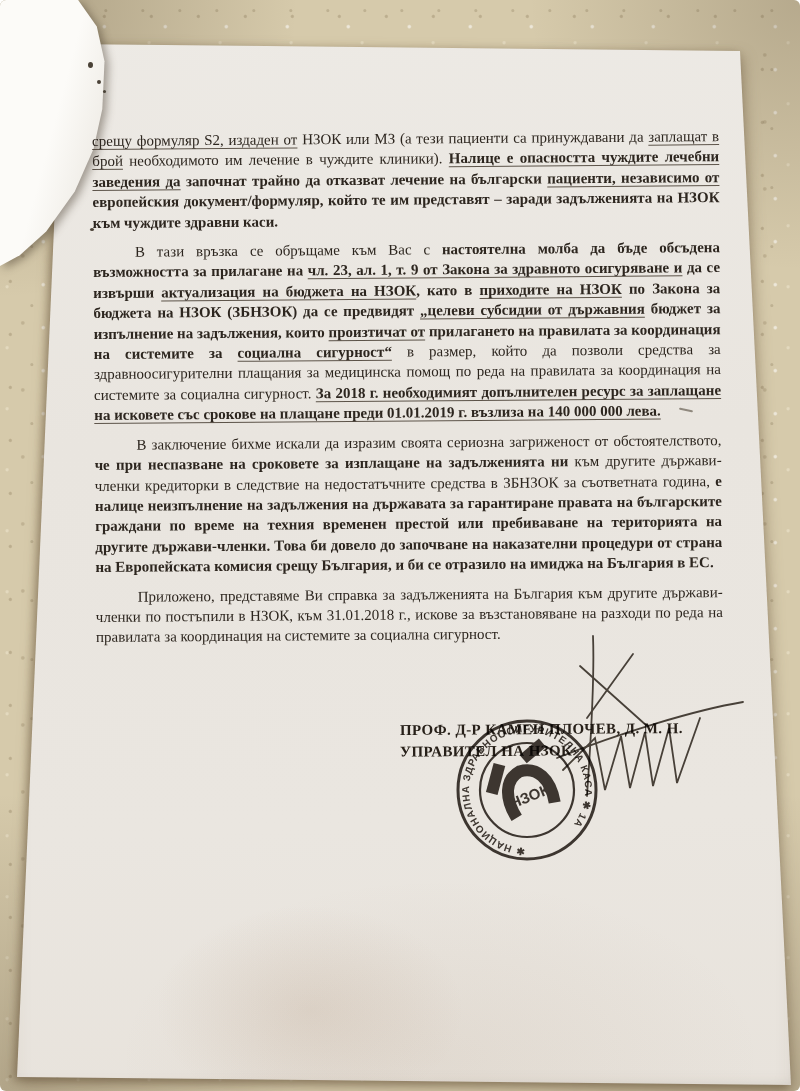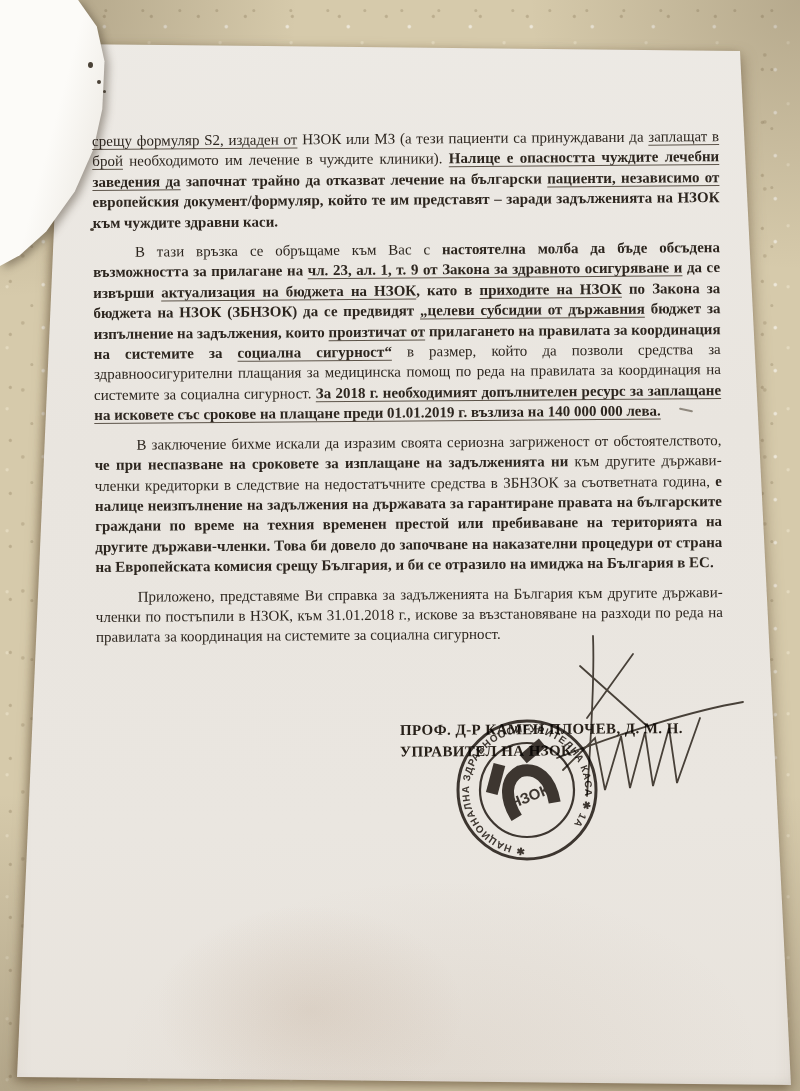--- a/index.html
+++ b/index.html
@@ -7,20 +7,21 @@
     position:relative;width:800px;height:1091px;overflow:hidden;
     font-family:"Liberation Serif", serif;
     background-color:#d6caab;
     background-image:
       radial-gradient(circle at 22% 31%, rgba(120,100,70,.28) 1px, transparent 2.2px),
       radial-gradient(circle at 71% 62%, rgba(255,255,255,.55) 1px, transparent 2.4px),
       radial-gradient(circle at 43% 82%, rgba(115,95,65,.22) 1.2px, transparent 2.4px),
       radial-gradient(circle at 86% 18%, rgba(105,88,58,.22) 1px, transparent 2px),
       radial-gradient(circle at 10% 70%, rgba(240,232,210,.5) 1px, transparent 2.2px);
     background-size:47px 53px,61px 43px,53px 67px,37px 59px,71px 61px;
+    border-radius:6px;
   }
   .vignette{
     position:absolute;inset:0;pointer-events:none;
     background:
       radial-gradient(circle at 0% 0%, rgba(70,55,35,.30), transparent 22%),
       radial-gradient(circle at 100% 0%, rgba(70,55,35,.22), transparent 20%),
       radial-gradient(circle at 0% 100%, rgba(70,55,35,.25), transparent 22%),
       radial-gradient(circle at 100% 100%, rgba(70,55,35,.20), transparent 22%);
   }
   .page-wrap{position:absolute;inset:0;filter:drop-shadow(-3px 3px 4px rgba(90,70,45,.45)) drop-shadow(3px 5px 7px rgba(90,70,45,.35));}

